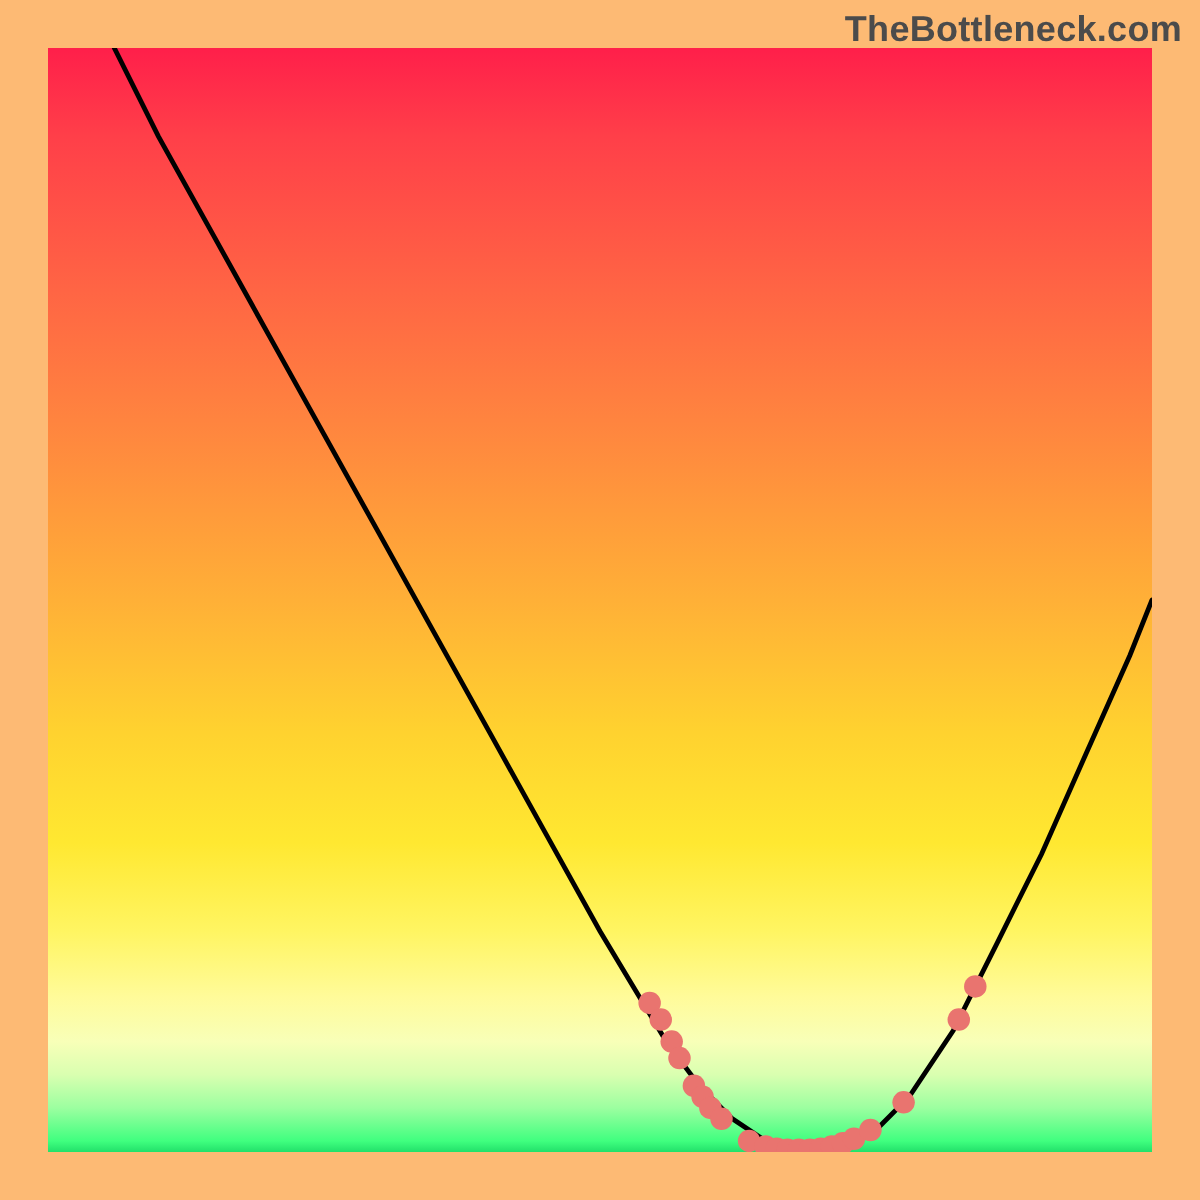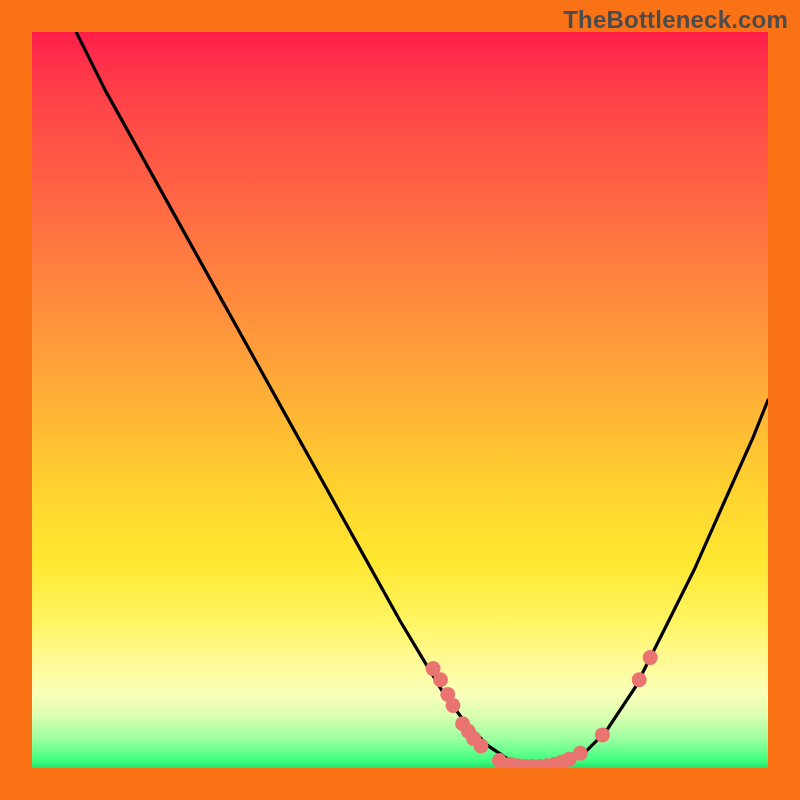--- a/index.html
+++ b/index.html
@@ -10,21 +10,21 @@
     background: #000;
     overflow: hidden;
     font-family: Arial, Helvetica, sans-serif;
   }
   .frame {
     position: absolute;
     left: 0;
     top: 0;
     width: 800px;
     height: 800px;
-    background: #f97316;
+    background: #fdba74;
   }
   .plot {
     position: absolute;
     left: 32px;
     top: 32px;
     width: 736px;
     height: 736px;
     
     background: linear-gradient(to bottom,
       #ff1f4a 0%,

